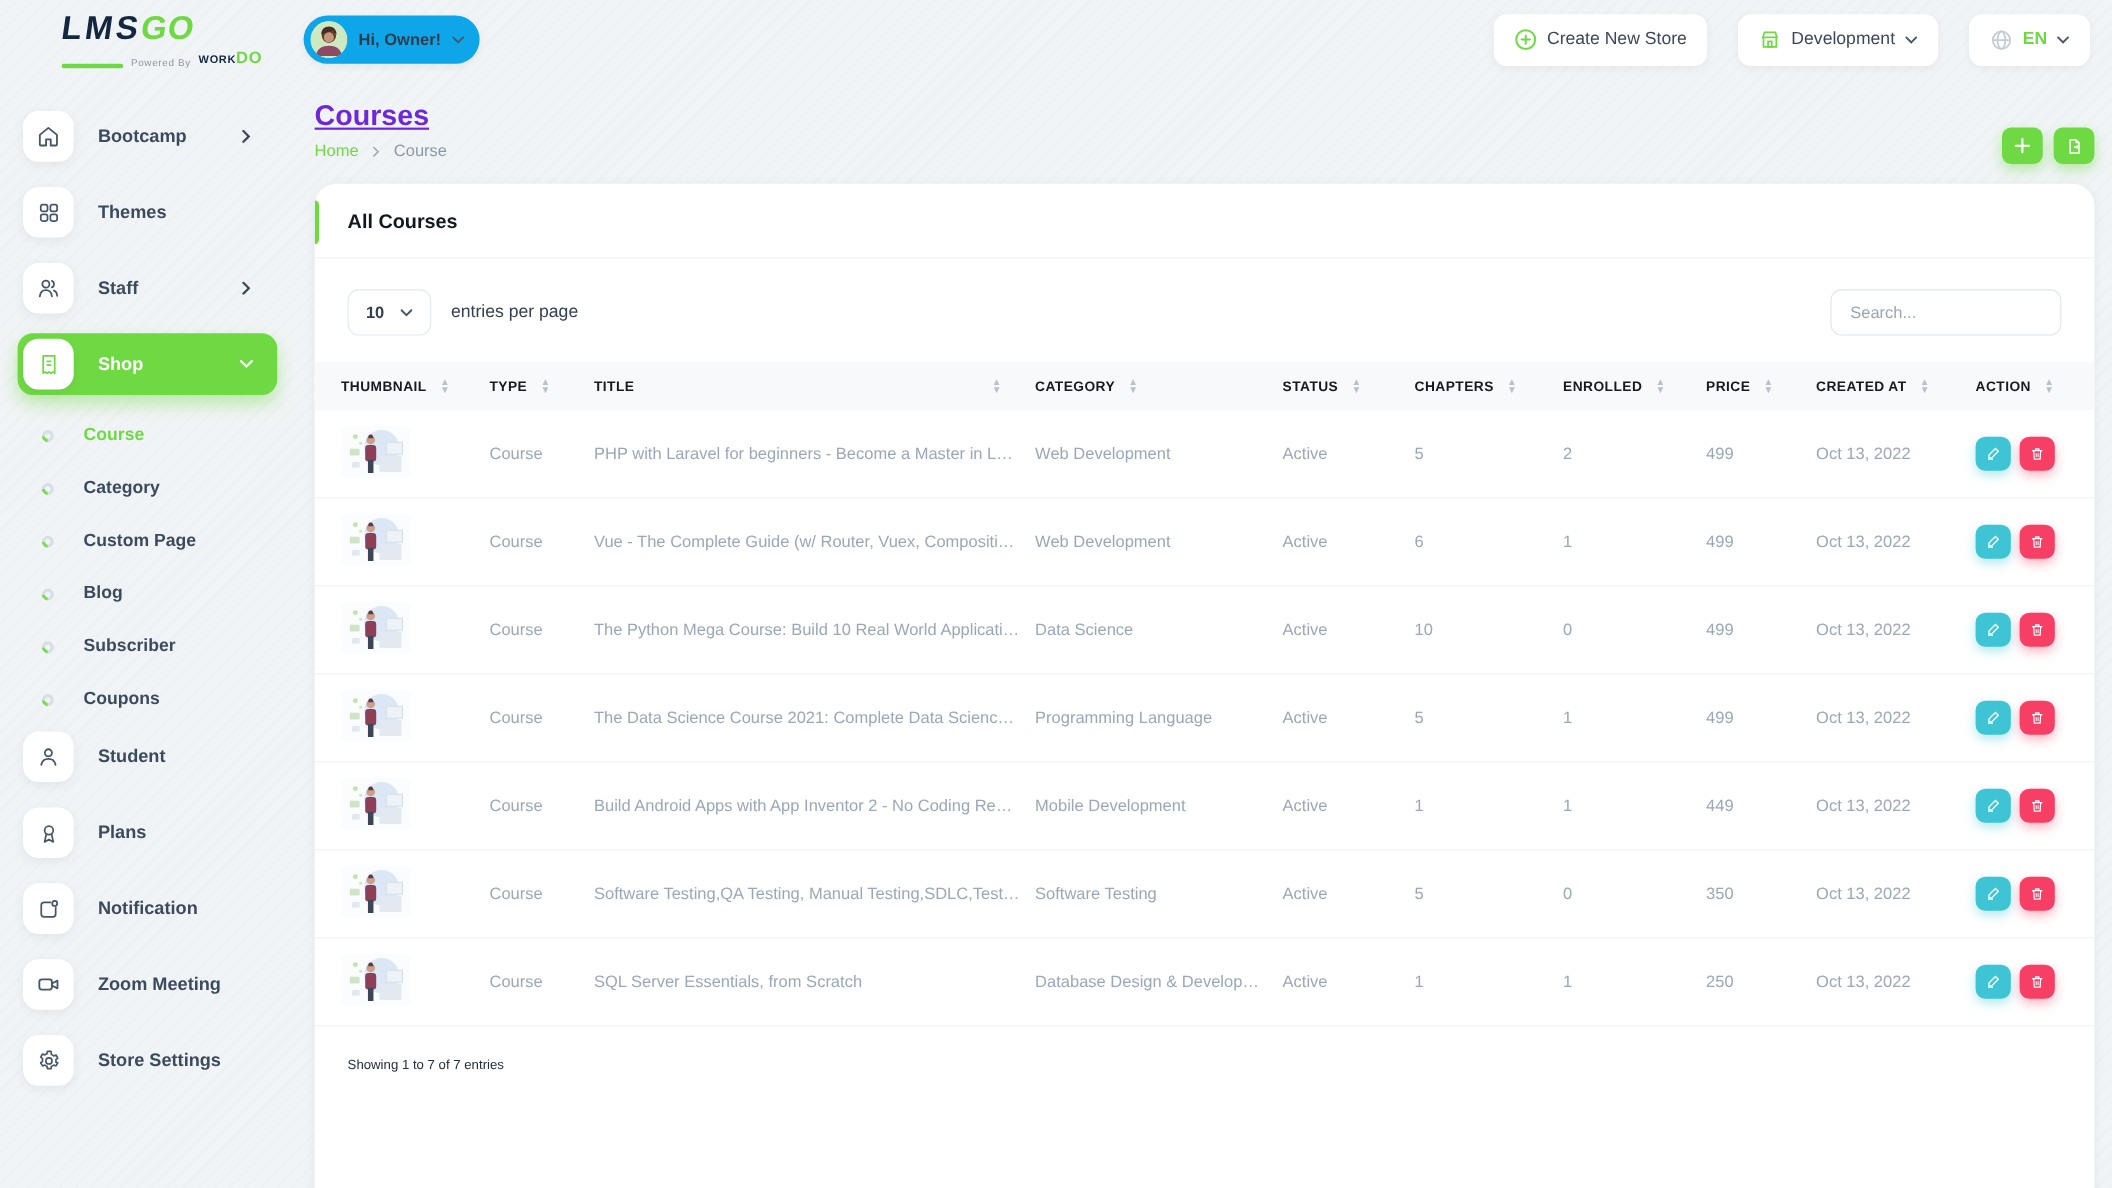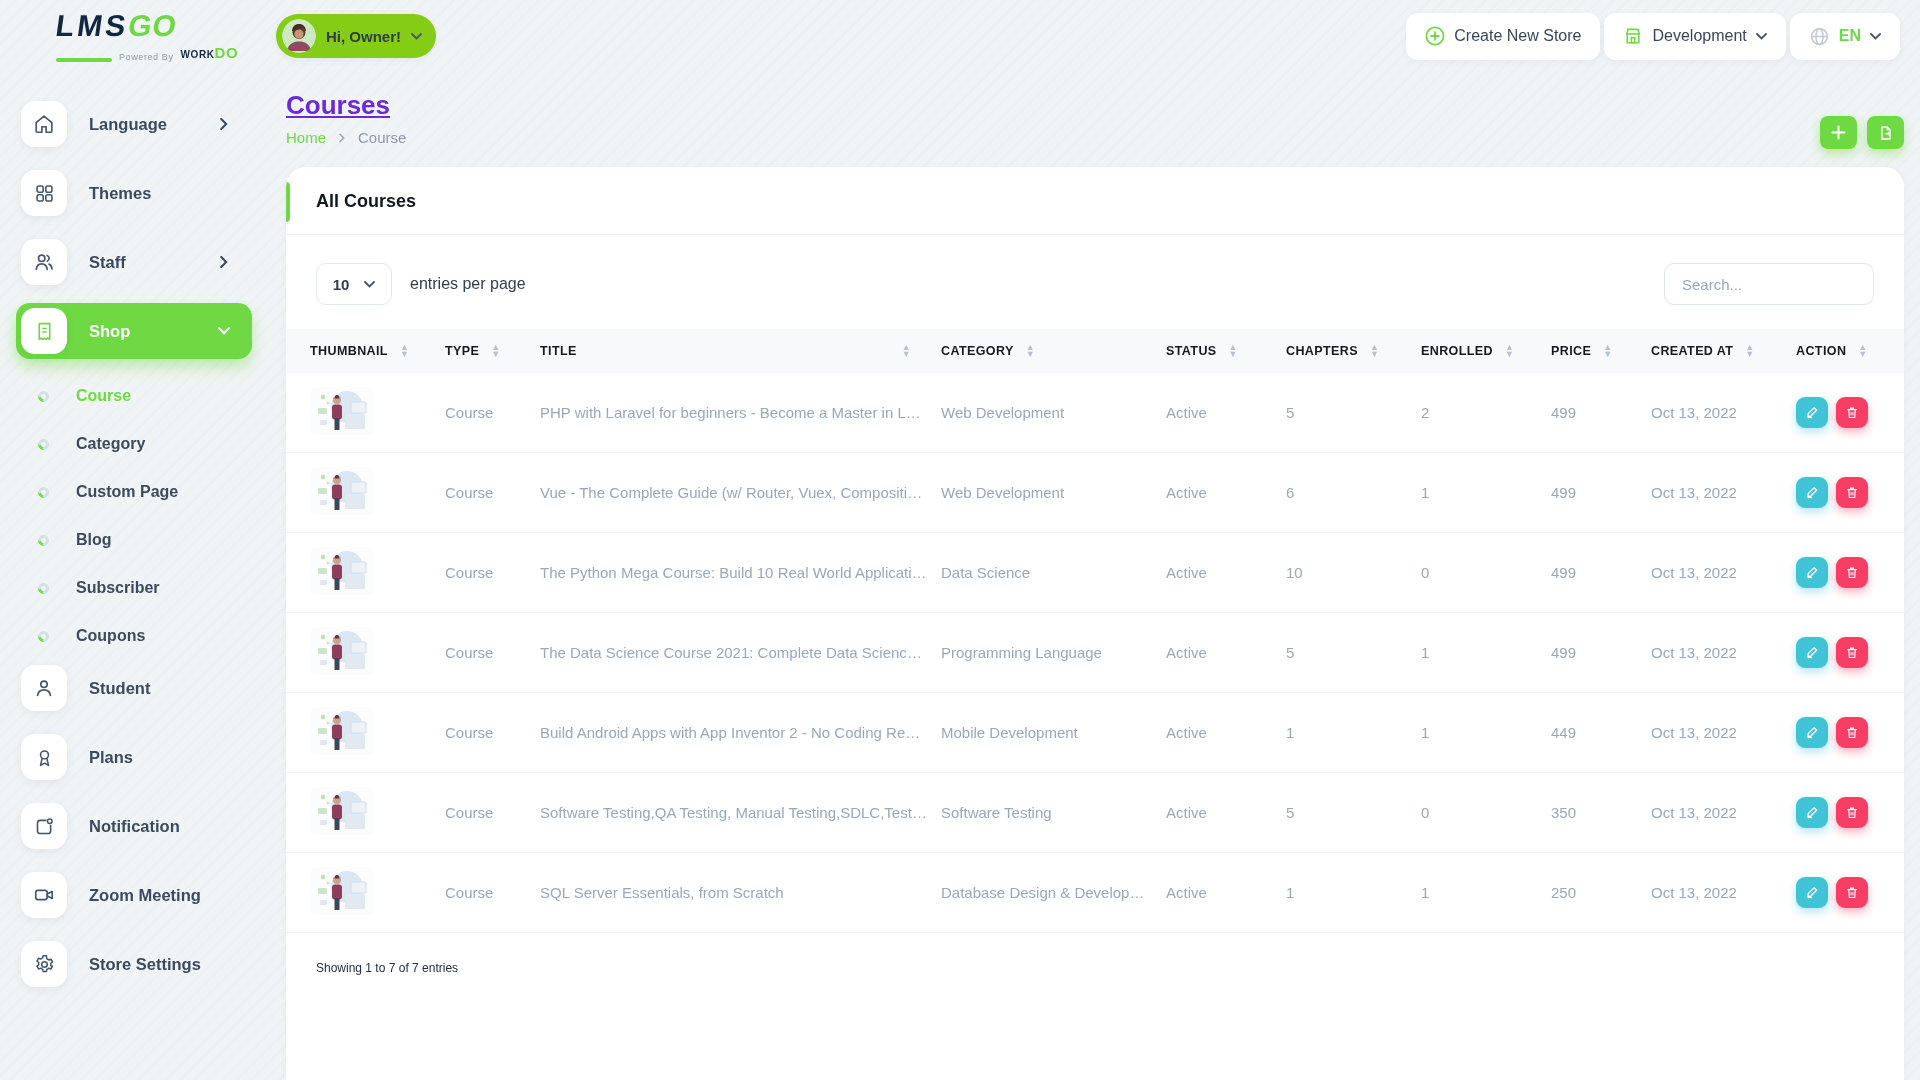--- a/index.html
+++ b/index.html
@@ -17,26 +17,26 @@
   .topbar { display:flex; align-items:center; height:64px; padding:8px 20px 0 20px; flex:0 0 auto; }
   .logo-wrap { width:232px; padding-left:36px; cursor:pointer; }
   .logo-line { font-size:30px; font-weight:800; letter-spacing:3px; transform:skewX(-8deg); color:#13273f; line-height:1; }
   .logo-line .go { color:#6fd943; letter-spacing:1px; }
   .powered { display:flex; align-items:flex-end; gap:7px; margin-top:3px; }
   .powered .bar { width:56px; height:4px; border-radius:2px; background:#6fd943; }
   .powered .ptext { font-size:9px; color:#8b96a5; letter-spacing:.6px; }
   .powered .wd1 { font-size:10px; font-weight:700; color:#13273f; letter-spacing:.6px;margin-top:36px; }
   .powered .wd2 { font-size:15px; font-weight:800; color:#6fd943; letter-spacing:.6px; }
 
-  .user-pill { display:flex; align-items:center; gap:10px; background:#84cc16; border-radius:24px;
+  .user-pill { display:flex; align-items:center; gap:10px; background:#0ea5e9; border-radius:24px;
     padding:5px 14px 5px 6px; box-shadow:0 2px 8px rgba(20,40,60,.06); font-size:15px; font-weight:700;
     color:#2f3b4f; margin-left:24px; cursor:pointer; }
   .avatar { width:34px; height:34px; border-radius:50%; overflow:hidden; flex:0 0 auto; }
 
-  .top-right { margin-left:auto; display:flex; align-items:center; gap:4px; }
+  .top-right { margin-left:auto; display:flex; align-items:center; gap:28px; }
   .pill { display:flex; align-items:center; gap:9px; background:#fff; border-radius:12px; height:47px;
     padding:0 19px; font-size:16px; color:#3a4659; box-shadow:0 2px 8px rgba(20,40,60,.05); cursor:pointer; border:none; }
   .pill .lang { color:#6fd943; font-weight:700; }
   .chev { display:inline-flex; color:#4a5567; }
   .chev.right { transform:rotate(-90deg); }
 
   
   .shell { display:flex; flex:1; min-height:0; }
 
   
@@ -186,21 +186,21 @@
 
   <div class="sidebar">
     <div>
 
         <div class="side-item col-0">
           <span class="icon-box">
             <svg width="22" height="22" viewBox="0 0 24 24" fill="none" stroke="currentColor" stroke-width="1.8" stroke-linejoin="round">
               <path d="M3.5 10.5 12 3.5l8.5 7V20a1 1 0 0 1-1 1h-5.2v-6h-4.6v6H4.5a1 1 0 0 1-1-1z"></path>
             </svg>
           </span>
-          <span>Language</span>
+          <span>Bootcamp</span>
           <span class="chev right">
             <svg width="12" height="8" viewBox="0 0 11 7">
               <path d="M1 1l4.5 4.5L10 1" fill="none" stroke="currentColor" stroke-width="1.9" stroke-linecap="round"></path>
             </svg>
           </span>
         </div>
 
         <div class="side-item col-1">
           <span class="icon-box">
             <svg width="21" height="21" viewBox="0 0 24 24" fill="none" stroke="currentColor" stroke-width="1.8">

